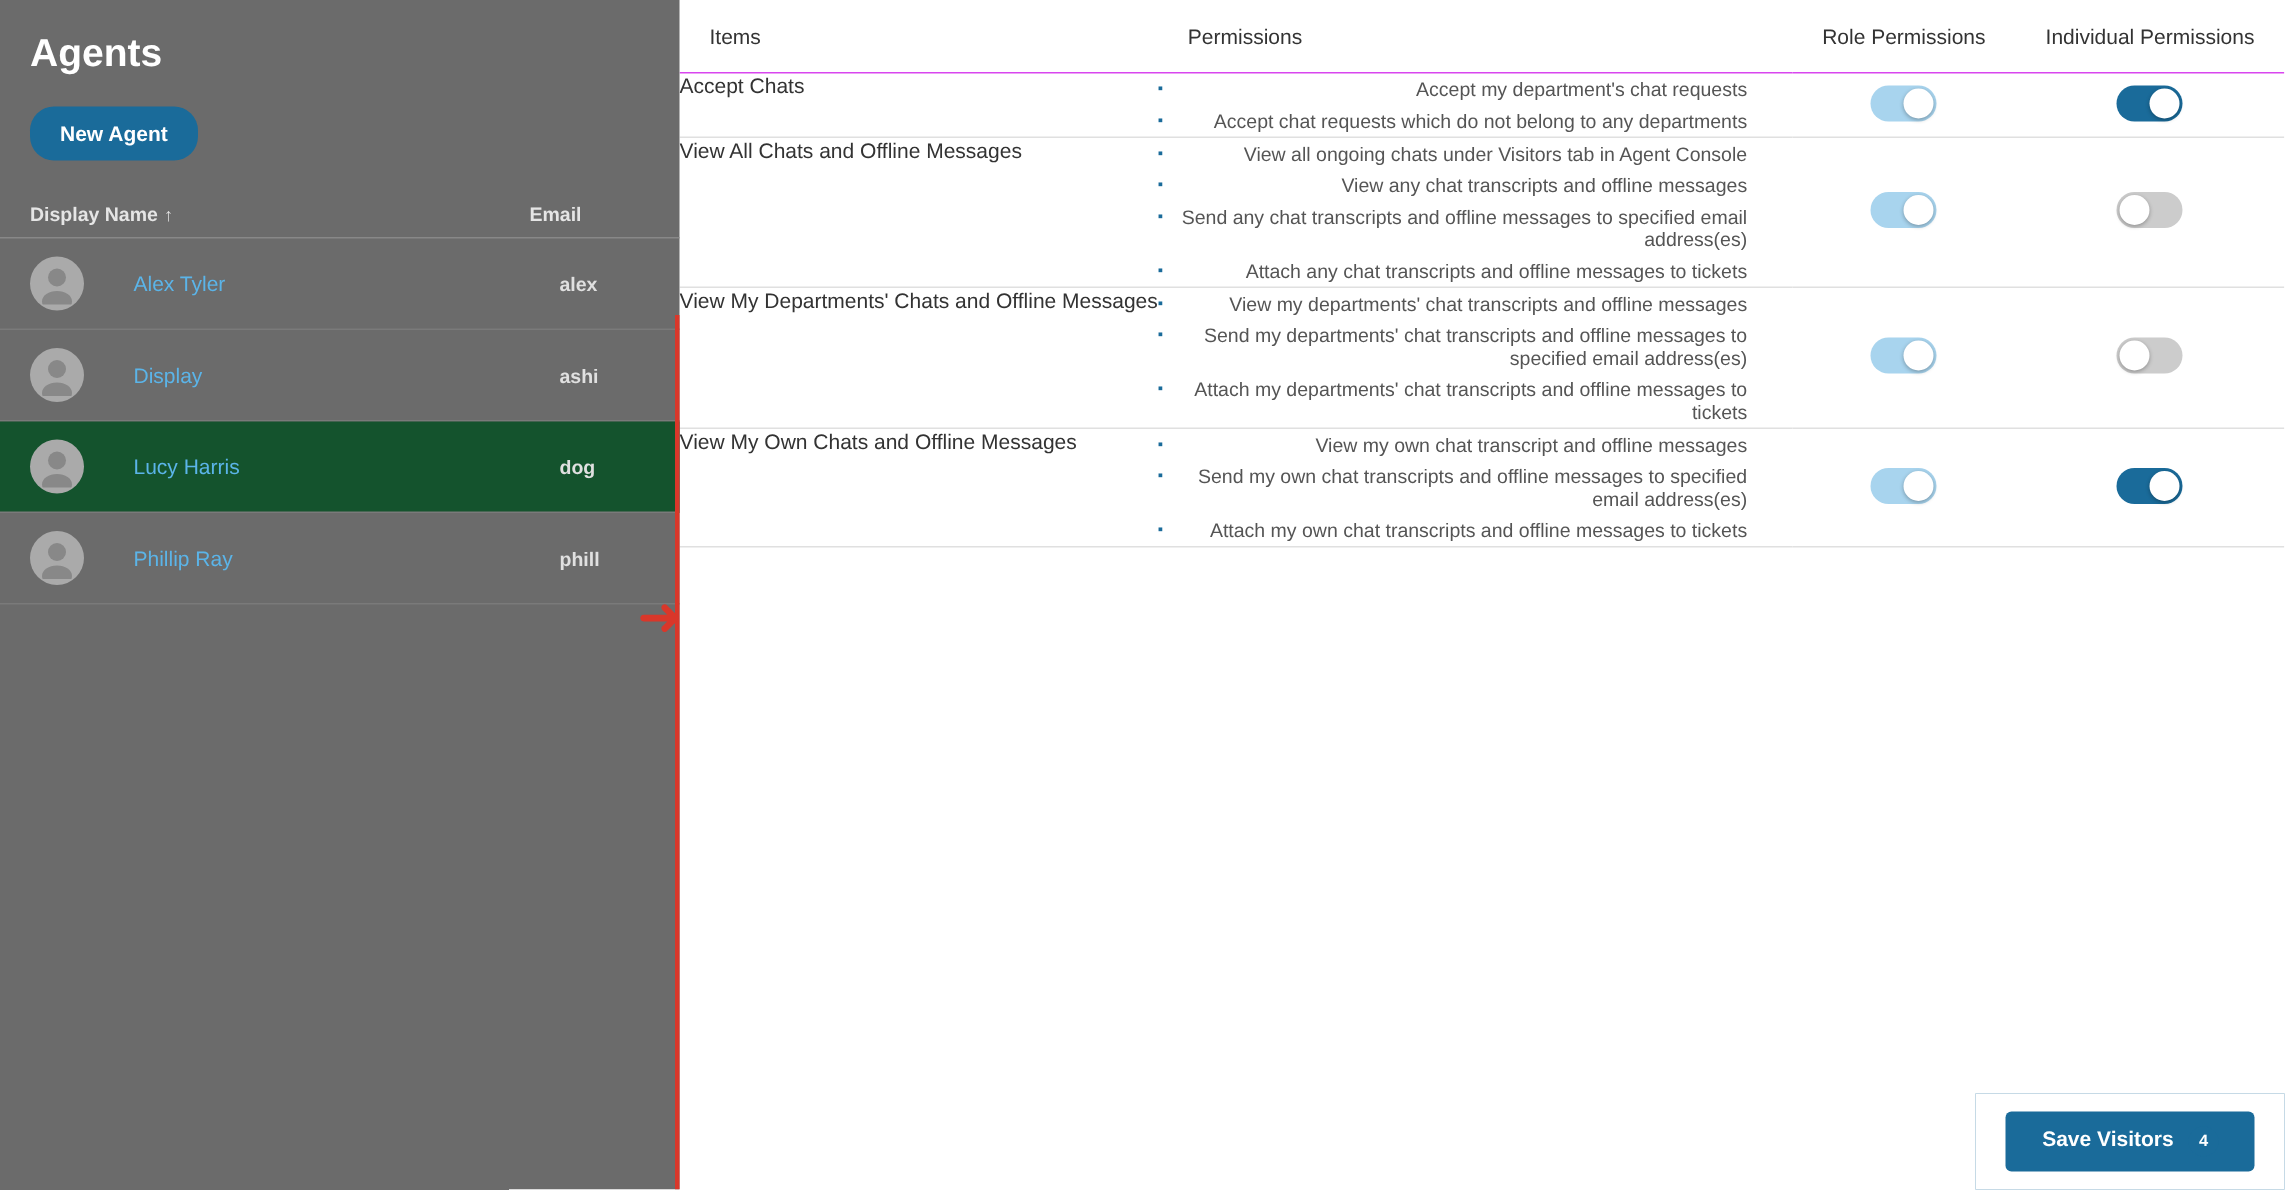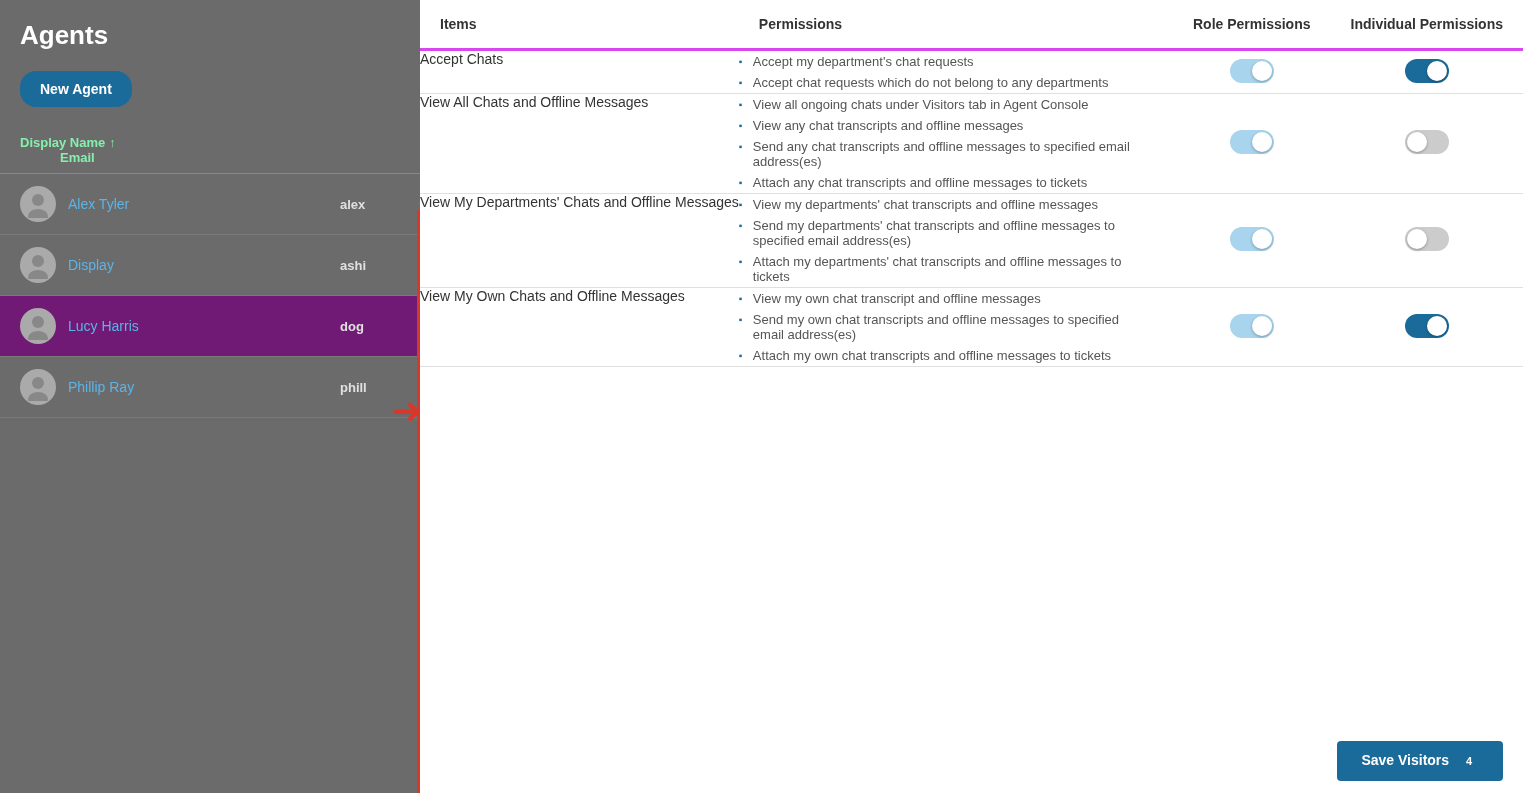--- a/index.html
+++ b/index.html
@@ -1,20 +1,20 @@
 <!DOCTYPE html>
 <html><head>
   <meta charset="utf-8">
   <style>
     * { box-sizing: border-box; margin: 0; padding: 0; }
     body { font-family: -apple-system, BlinkMacSystemFont, 'Segoe UI', sans-serif; font-size: 14px; background: #fff; display: flex; height: 793px; overflow: hidden; }
 
     
     .sidebar {
-      width: 420px;
+      width: 453px;
       background: #6b6b6b;
       flex-shrink: 0;
       padding: 20px 0 0 0;
       position: relative;
     }
     .sidebar-title {
       color: #fff;
       font-size: 26px;
       font-weight: 600;
       padding: 0 20px 20px 20px;
@@ -27,39 +27,39 @@
       padding: 10px 20px;
       font-size: 14px;
       font-weight: 600;
       margin: 0 20px 20px 20px;
       cursor: pointer;
       display: block;
     }
     .table-header {
       display: flex;
       padding: 8px 20px;
-      color: #86efac;
+      color: #e5e5e5;
       font-size: 13px;
       font-weight: 600;
       border-bottom: 1px solid #888;
-      flex-direction: column;
     }
     .col-name { flex: 1; display: flex; align-items: center; gap: 4px; }
     .col-email { width: 80px; margin-left: 40px; }
     .sort-arrow { font-size: 12px; }
 
     .agent-row {
       display: flex;
       align-items: center;
       padding: 12px 20px;
       cursor: pointer;
       border-bottom: 1px solid #7a7a7a;
       background: transparent;
-    }
-    .agent-row.selected { background: #701a75; }
+      gap: 21px;
+    }
+    .agent-row.selected { background: #14532d; }
     .avatar {
       width: 36px;
       height: 36px;
       border-radius: 50%;
       background: #aaa;
       display: flex;
       align-items: center;
       justify-content: center;
       margin-right: 12px;
       flex-shrink: 0;
@@ -111,23 +111,23 @@
 
     .permissions-table {
       width: 100%;
       border-collapse: collapse;
     }
 
     .permissions-table th {
       text-align: left;
       padding: 16px 20px;
       font-size: 14px;
-      font-weight: 700;
+      font-weight: 400;
       color: #333;
-      border-bottom: 3px solid #d946ef;
+      border-bottom: 1px solid #d946ef;
     }
     .permissions-table th.col-role,
     .permissions-table th.col-individual {
       text-align: center;
       white-space: nowrap;
     }
 
     .permissions-table td {
       vertical-align: top;
       border-bottom: 1px solid #e0e0e0;
@@ -151,20 +151,21 @@
     }
 
     .desc-list {
       list-style: none;
       padding: 0;
     }
     .desc-list li {
       padding: 3px 0;
       padding-left: 14px;
       position: relative;
+      text-align: right;
     }
     .desc-list li::before {
       content: '▪';
       position: absolute;
       left: 0;
       color: #1a6b9a;
       font-size: 10px;
       top: 5px;
     }
 

